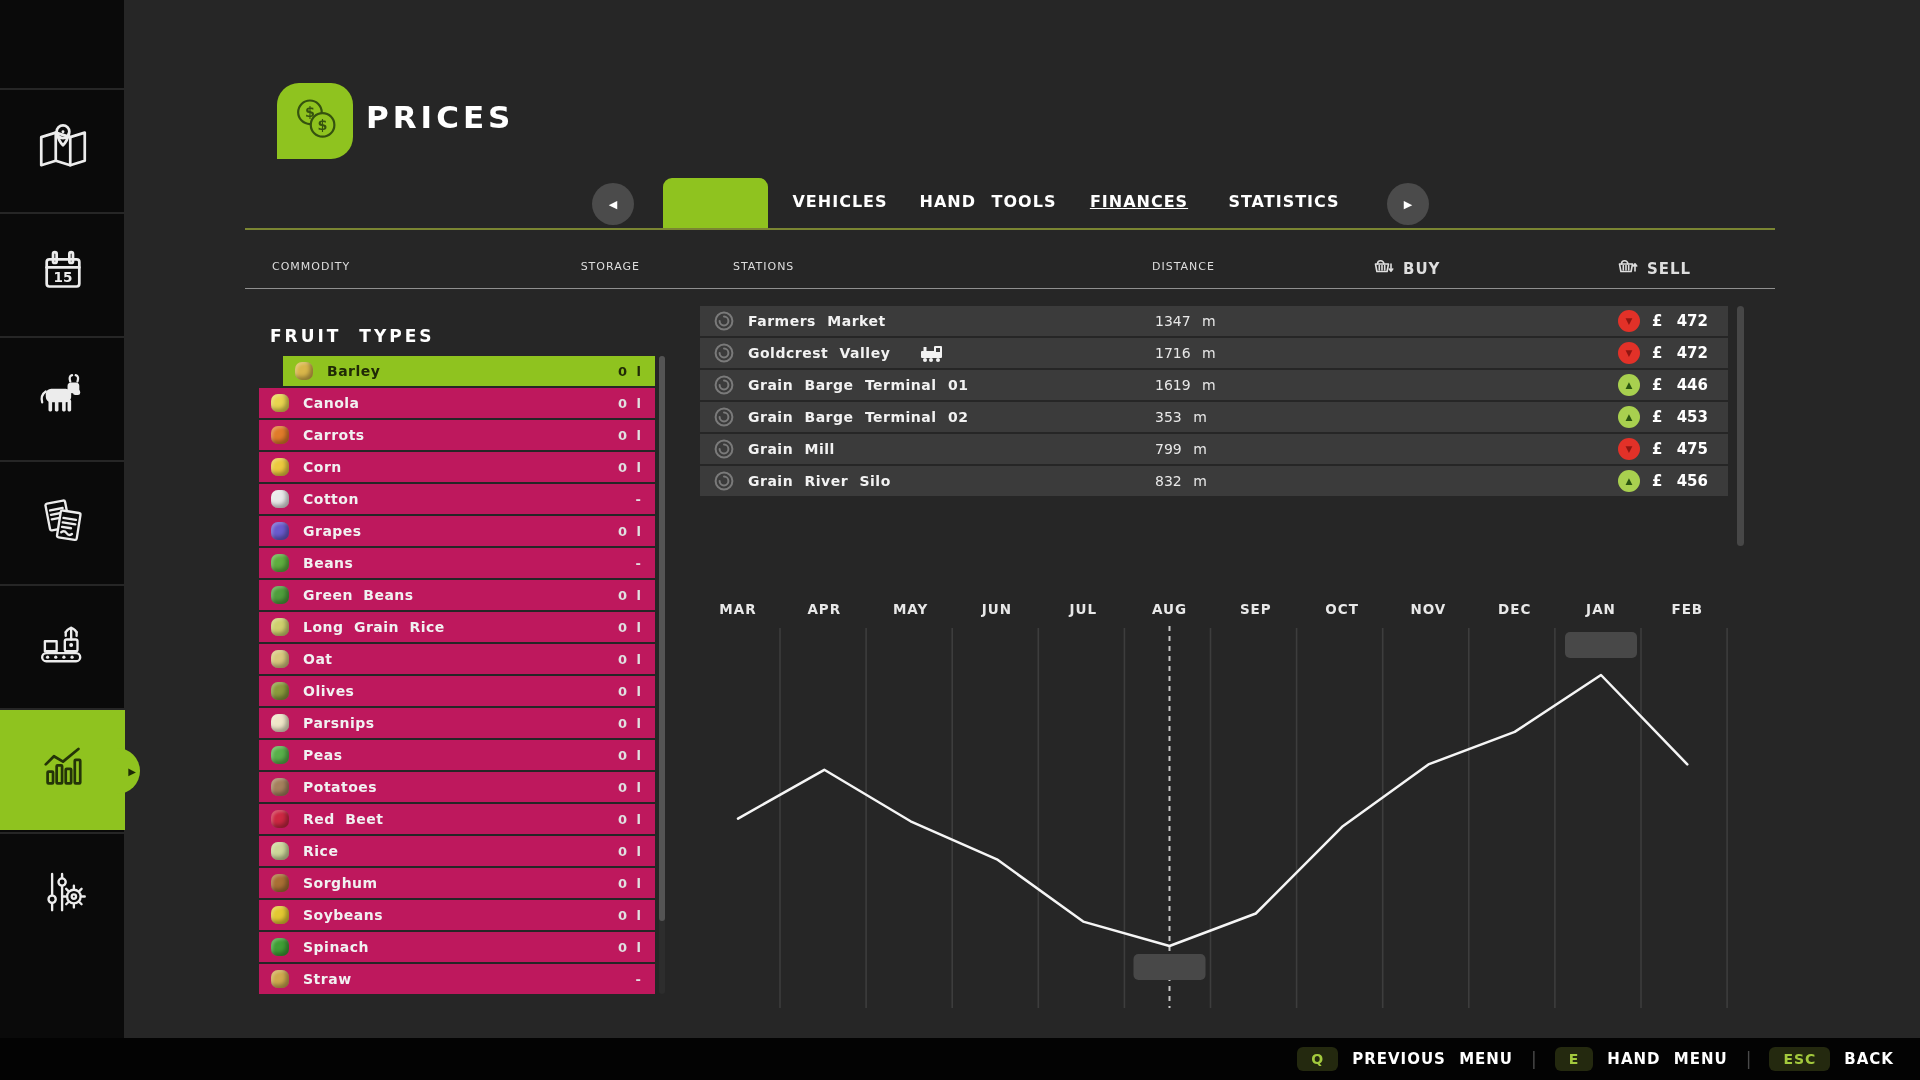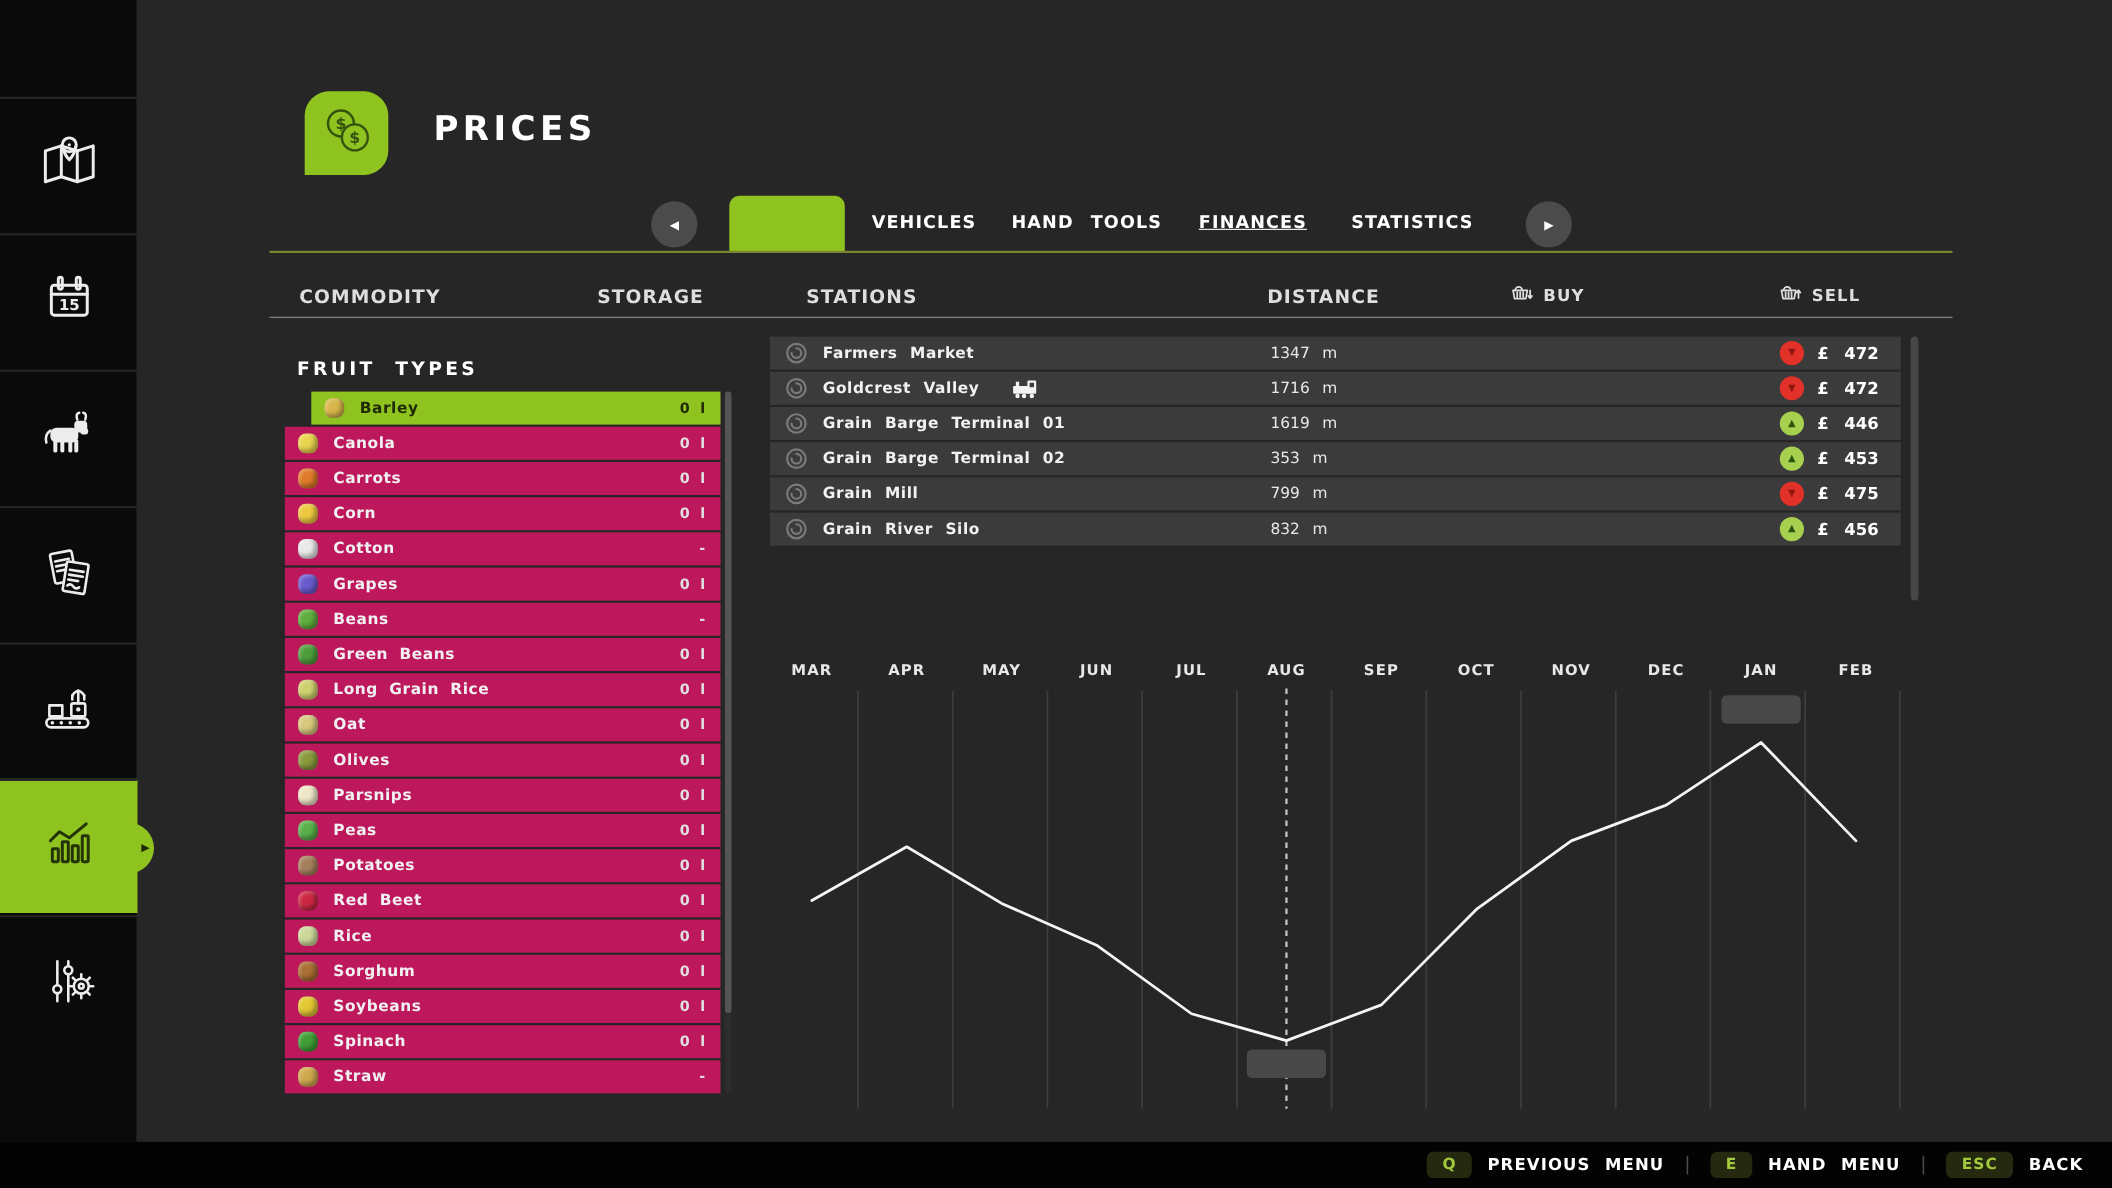--- a/index.html
+++ b/index.html
@@ -19,36 +19,36 @@
              padding-right:26px;box-sizing:border-box;}
   .hint{display:flex;align-items:center;gap:14px;}
   .hint .key{background:#24290f;color:#a3c93d;border-radius:6px;padding:4px 14px;
              font-size:14px;font-weight:bold;letter-spacing:1px;}
   .hint .lbl{color:#fff;font-size:15px;font-weight:bold;letter-spacing:1px;word-spacing:7px;}
   .hint-div{color:#4a4a4a;font-size:17px;}
   
   .page-icon{position:absolute;left:277px;top:83px;width:76px;height:76px;background:#8fc31f;
              border-radius:22px 22px 22px 0;display:flex;align-items:center;justify-content:center;}
   .page-title{position:absolute;left:366px;top:99px;font-size:31px;color:#fff;
-              letter-spacing:4px;font-weight:bold;margin-left:28px;}
+              letter-spacing:4px;font-weight:bold;}
   .balance{position:absolute;left:1455px;top:83px;width:287px;height:66px;background:#0b0b0b;
            border-radius:16px;display:flex;align-items:center;justify-content:center;gap:12px;
            font-size:19px;font-weight:bold;letter-spacing:1px;}
   .balance .b-lbl{color:#f2f2f2;}
   .balance .b-val{color:#9ecb3b;}
   
   .tab-arrow{position:absolute;top:183px;width:42px;height:42px;border-radius:50%;background:#4b4b4b;
              color:#fff;display:flex;align-items:center;justify-content:center;font-size:11px;}
   .tab-active{position:absolute;left:663px;top:178px;width:105px;height:51px;background:#8fc31f;
               border-radius:9px 9px 0 0;}
   .tab-label{position:absolute;top:192px;color:#fff;font-size:16px;font-weight:bold;
              letter-spacing:1px;word-spacing:9px;transform:translateX(-50%);white-space:nowrap;}
   .tabs-underline{position:absolute;left:245px;top:228px;width:1530px;height:2px;background:#7a8532;}
   
-  .col-label{position:absolute;top:260px;color:#dedede;font-size:17px;font-weight:bold;
+  .col-label{position:absolute;top:260px;color:#dedede;font-size:11px;font-weight:normal;
              letter-spacing:1px;white-space:nowrap;}
   .col-iconlab{position:absolute;top:256px;display:flex;align-items:center;gap:9px;}
   .col-iconlab .t{color:#dedede;font-size:15px;font-weight:bold;letter-spacing:1px;}
   .cols-underline{position:absolute;left:245px;top:288px;width:1530px;height:1px;background:#909090;}
   
   .fruit-title{position:absolute;left:270px;top:326px;font-size:17px;font-weight:bold;color:#fff;
                letter-spacing:3px;word-spacing:9px;}
   .commodity-list{position:absolute;left:259px;top:356px;width:396px;display:flex;
                   flex-direction:column;gap:2px;}
   .commodity-row{height:30px;background:#be185d;display:flex;align-items:center;

